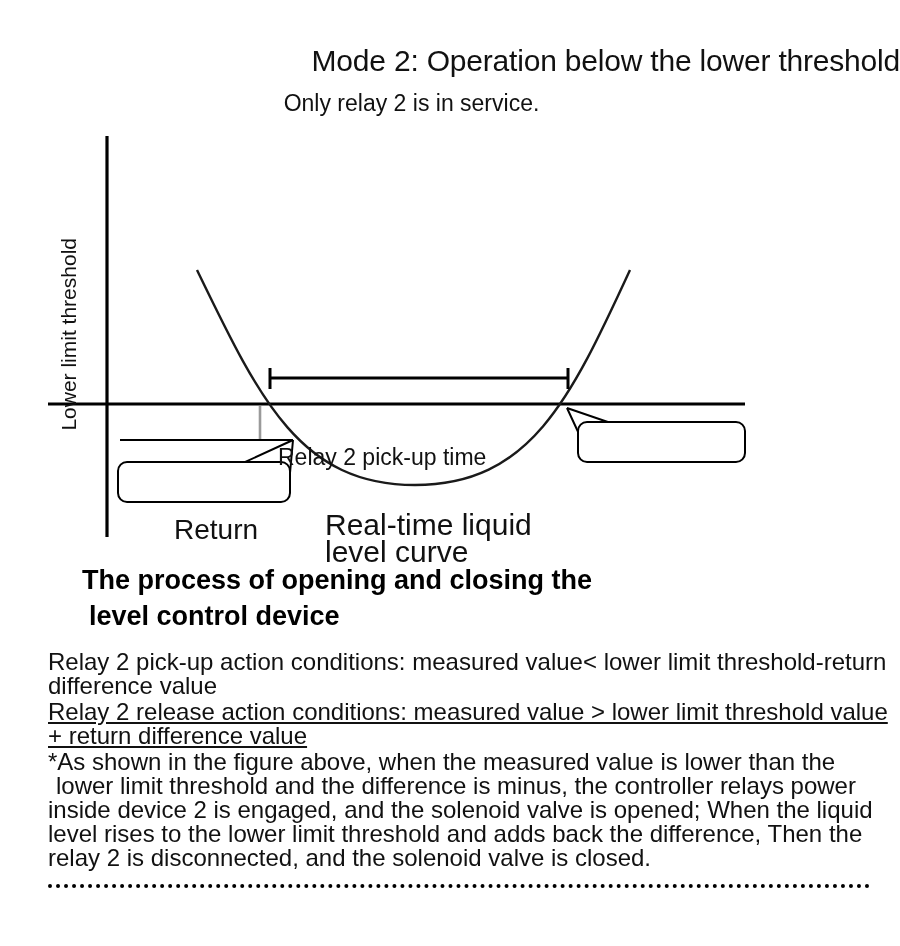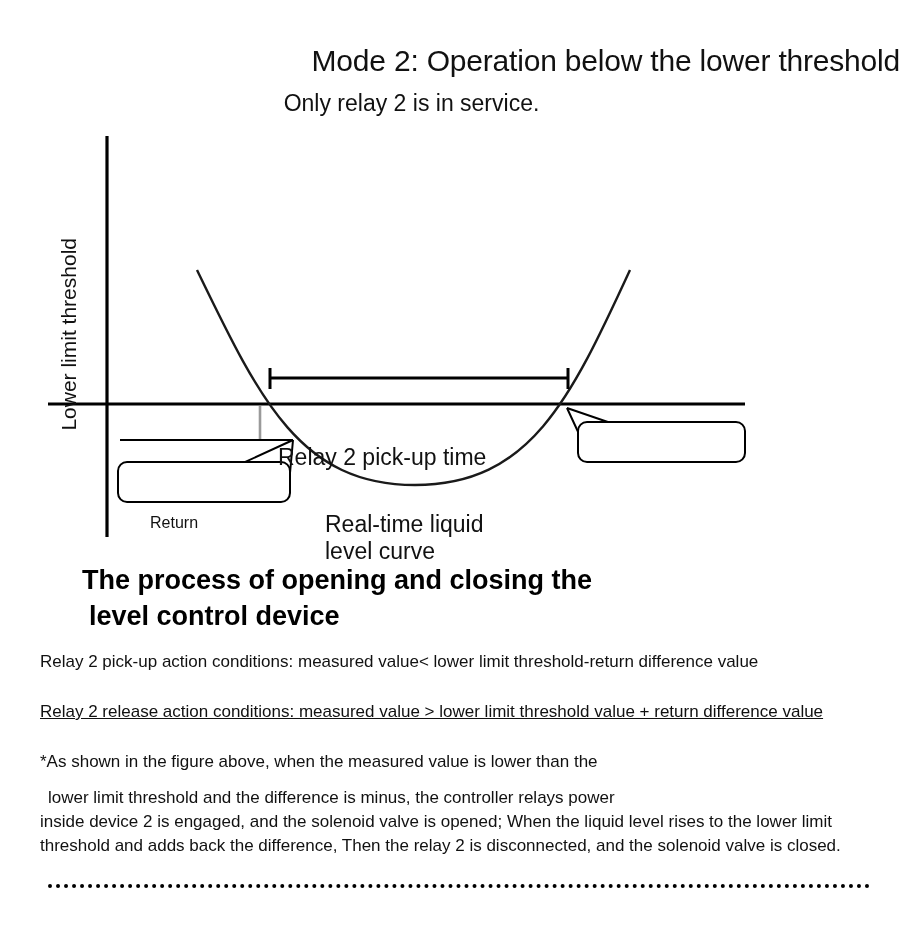--- a/index.html
+++ b/index.html
@@ -62,50 +62,50 @@
     letter-spacing: 0px;
   }
 
   .fig-text {
     position: absolute;
     font-size: 22px;
     color: #111;
     white-space: nowrap;
   }
   .lbl-pickup   { left: 278px; top: 334px; font-size: 23px; }
-  .lbl-return   { left: 150px; top: 404px; font-size: 16px; }
-  .lbl-curve    { left: 325px; top: 401px; font-size: 23px; line-height: 27px; white-space: normal; width: 210px; }
+  .lbl-return   { left: 174px; top: 404px; font-size: 28px; }
+  .lbl-curve    { left: 325px; top: 401px; font-size: 30px; line-height: 27px; white-space: normal; width: 210px; }
   .lbl-engaged  { left: 115px; top: 467px; font-size: 22px; }
   .lbl-released { left: 588px; top: 425px; font-size: 22px; }
 
   
   .section-heading {
     position: absolute;
     left: 82px;
     top: 562px;
     width: 700px;
     font-size: 27px;
     font-weight: bold;
     line-height: 36px;
     color: #000;
   }
   .section-heading .ln2 { display: block; padding-left: 7px; }
 
   .para {
     position: absolute;
-    left: 40px;
-    font-size: 17px;
+    left: 48px;
+    font-size: 24px;
     line-height: 24px;
     color: #111;
     width: 840px;
   }
   .para-a { top: 650px; }
   .para-b { top: 700px; text-decoration: underline; }
   .para-c { top: 750px; }
-  .para-c .ind { display: block; padding-left: 8px; margin-top: 12px; }
+  .para-c .ind { display: block; padding-left: 8px; }
 
   .rule-dotted {
     position: absolute;
     left: 48px;
     top: 884px;
     width: 822px;
     height: 0;
     border-top: 4px dotted #000;
   }
 </style>

